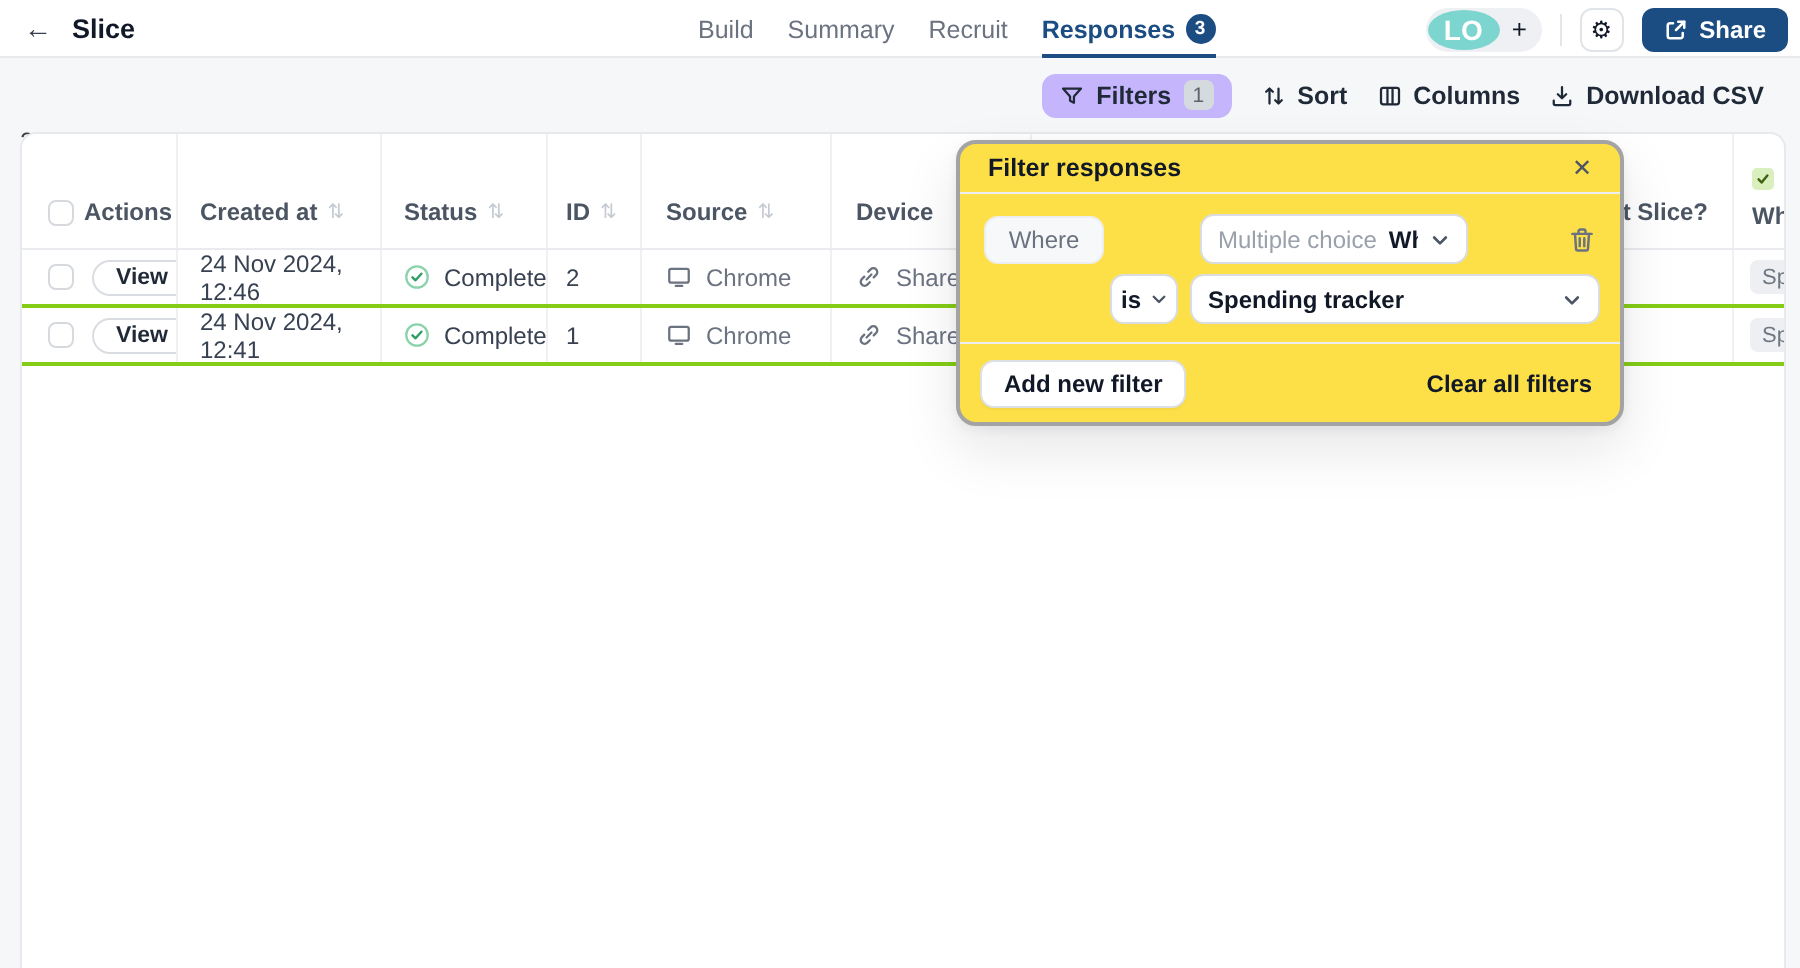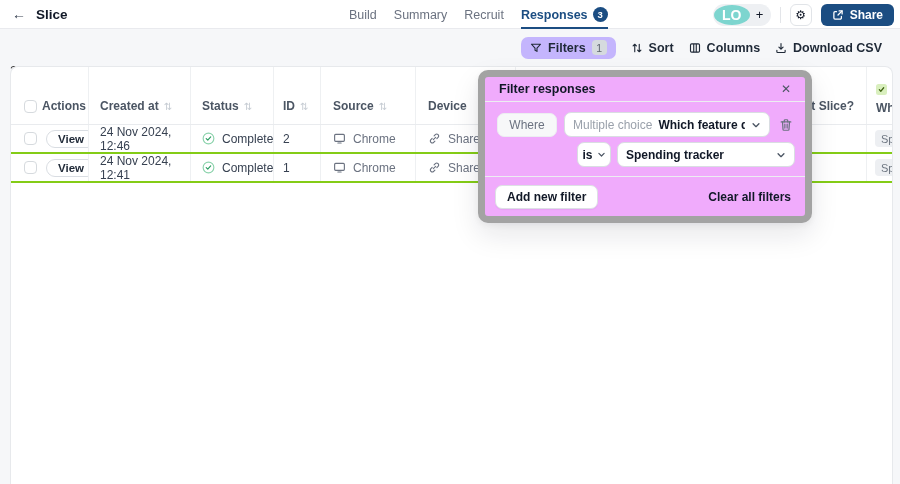--- a/index.html
+++ b/index.html
@@ -115,40 +115,40 @@
   .cell-iconic{ display:flex; align-items:center; gap:7px; color:#6b7280; }
   .status-cell{ gap:7px; color:#374151; }
   .answer-pill{
     background:#edeff2; border-radius:4px; height:17px; padding:0 6px;
     font-size:11px; color:#6e7681; display:flex; align-items:center; margin-left:8px; white-space:nowrap;
   }
 
   
   .dialog{
     position:absolute; left:478px; top:70px; width:334px; z-index:10;
-    background:#f0abfc; border:7px solid #a3a3a3; border-radius:10px;
+    background:#fde047; border:2px solid #a3a3a3; border-radius:10px;
     box-shadow:0 12px 28px rgba(15,23,42,.10), 0 2px 6px rgba(15,23,42,.06);
   }
   .dialog-header{
     height:25px; display:flex; align-items:center; justify-content:space-between;
     padding:0 14px; border-bottom:1px solid #eceef1;
   }
   .dialog-title{ font-size:12.5px; font-weight:bold; color:#111827; }
   .dialog-close{ font-size:12px; color:#4b5563; cursor:pointer; line-height:1; }
   .dialog-body{ padding:10px 10px 9px 12px; }
   .frow{ display:flex; align-items:center; }
-  .frow1{ margin-bottom:5px; }
+  .frow1{ margin-bottom:5px;gap:41px; }
   .where-box{
     width:60px; height:24px; background:#f7f8f9; border:1px solid #eceef1; border-radius:7px;
     display:flex; align-items:center; justify-content:center;
     font-size:12px; color:#6b7280; flex:none;
   }
   .dd{
     height:25px; background:#fff; border:1px solid #d9dde2; border-radius:7px;
-    display:flex; align-items:center; gap:6px; padding:0 8px; cursor:pointer; min-width:0;margin-left:17px;
+    display:flex; align-items:center; gap:6px; padding:0 8px; cursor:pointer; min-width:0;
   }
   .dd-field{ flex:1; margin-left:7px; }
   .dd-type{ font-size:12px; color:#9aa1ab; white-space:nowrap; }
   .dd-question{ font-size:12px; font-weight:bold; color:#111827; white-space:nowrap; overflow:hidden; flex:1; }
   .chev{ color:#4b5563; flex:none; margin-left:auto; }
   .trash-btn{ margin-left:9px; margin-right:2px; color:#6b7280; cursor:pointer; flex:none; }
   .frow2{ padding-left:63px; }
   .dd-op{ width:34px; flex:none; justify-content:center; gap:4px; padding:0 5px; }
   .dd-op span{ font-size:12px; font-weight:bold; color:#111827; }
   .dd-value{ flex:1; margin-left:6px; }

